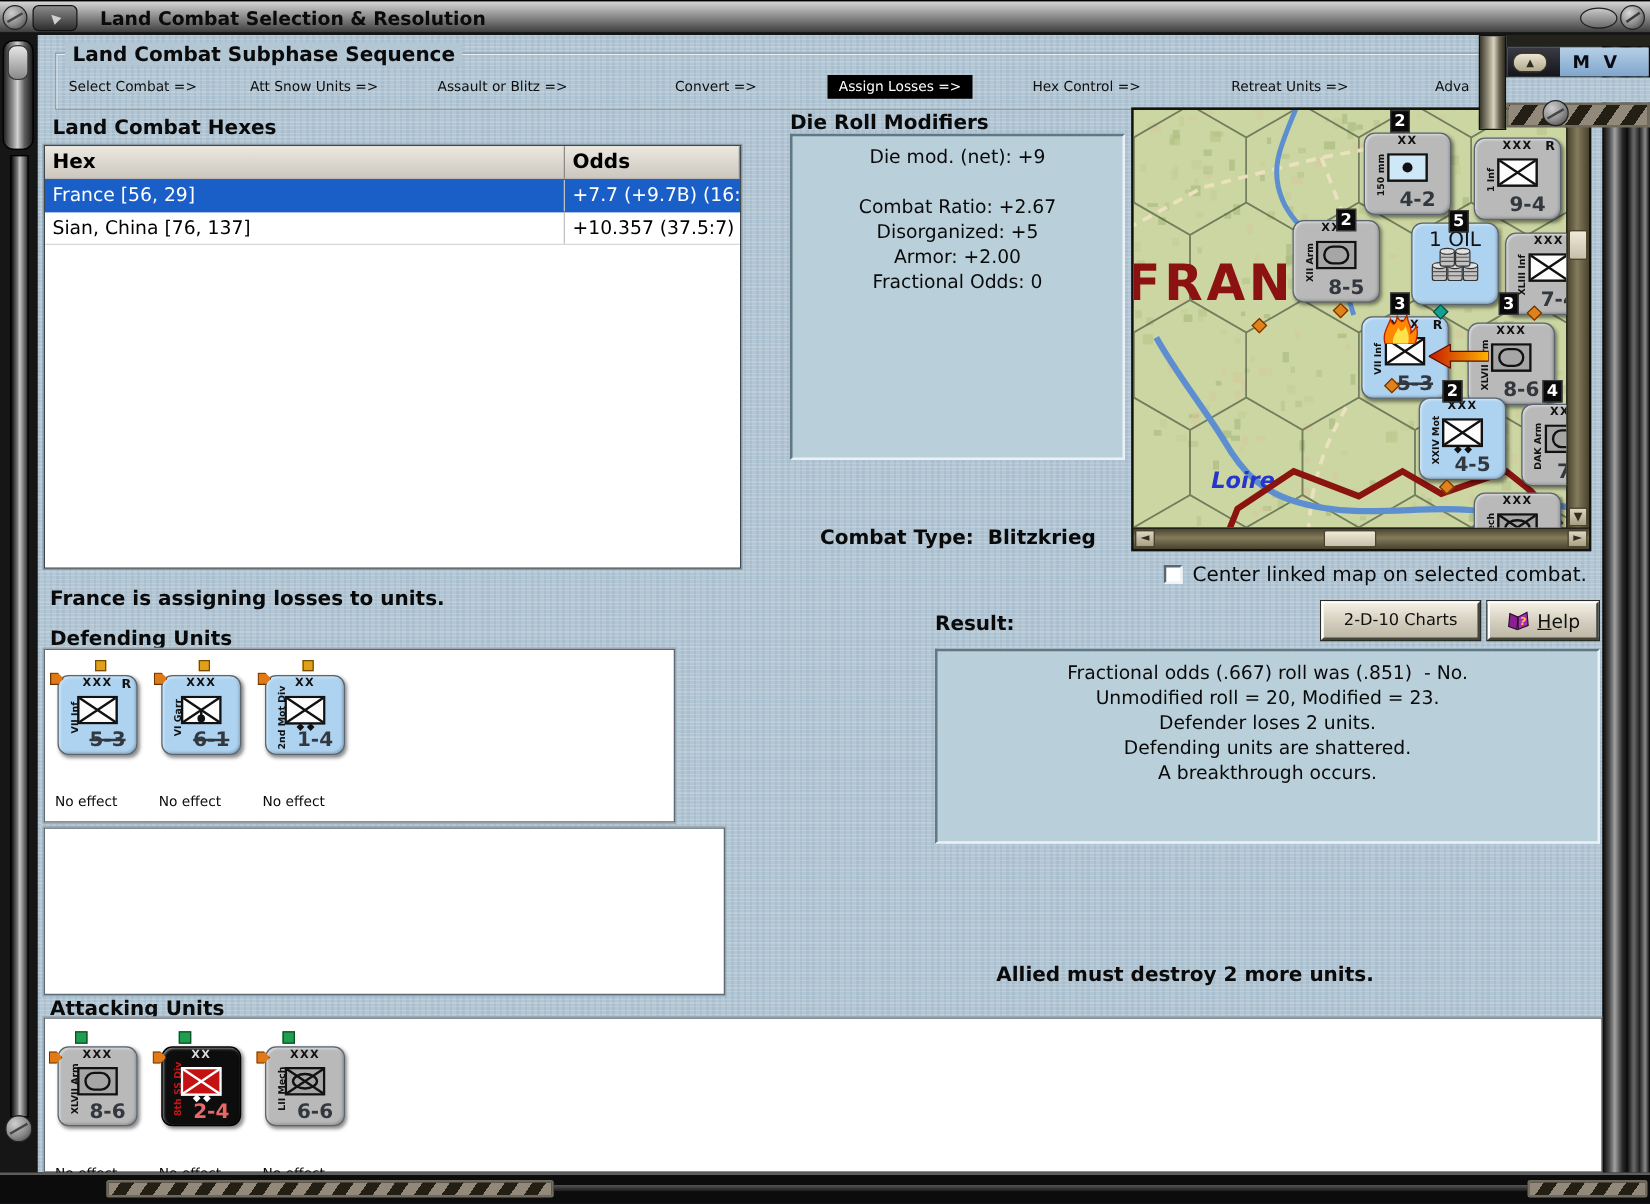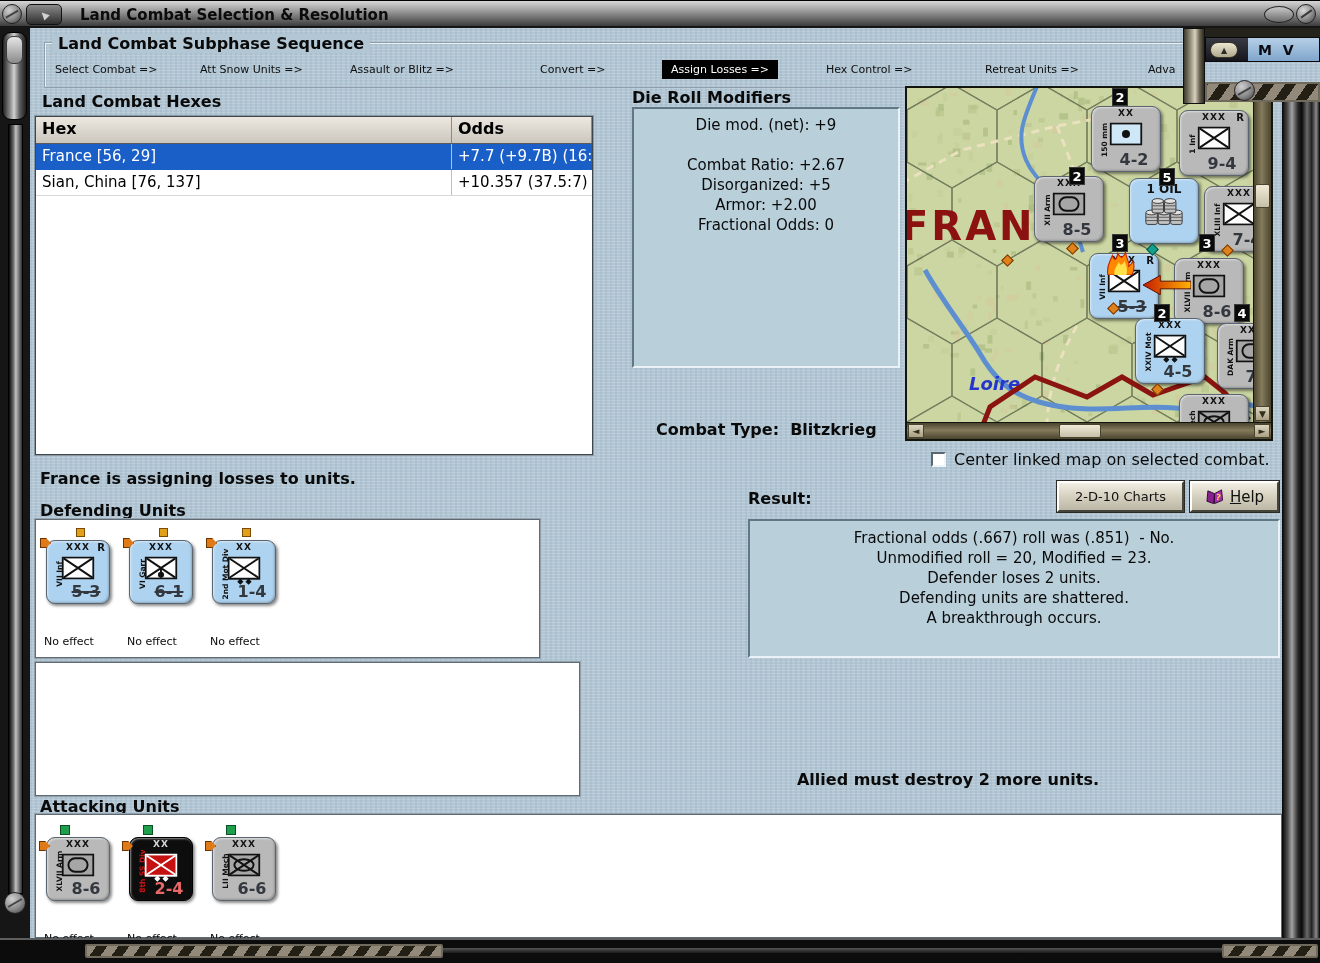--- a/index.html
+++ b/index.html
@@ -81,21 +81,21 @@
   .ht-header { display:flex; height:27px; background:linear-gradient(#ece8e0,#cbc7bf); border-bottom:1px solid #5a5a5a; }
   .ht-header div { font-size:16px; font-weight:bold; padding:2px 0 0 6px; border-right:1px solid #8a8a8a; }
   .ht-c1 { width:416px; } .ht-c2 { flex:1; }
   .ht-row { display:flex; height:26px; font-size:15px; border-bottom:1px solid #d8d8d8; background:#fff; color:#000; }
   .ht-row div { padding:3px 0 0 6px; overflow:hidden; white-space:nowrap; }
   .ht-row .ht-c1 { border-right:1px solid #c0c0c0; }
   .ht-row.sel { background:#1a5fc8; color:#fff; border-bottom:1px solid #1a5fc8; }
 
   .sunken { border-style:solid; border-width:2px; border-color:#5f7884 #eaf2f7 #eaf2f7 #5f7884; background:#b9cfda; }
   .mod-panel { position:absolute; left:632px; top:107px; width:268px; height:261px; padding:6px 9px; }
-  .result-panel { position:absolute; left:748px; top:519px; width:532px; height:139px; padding:7px 10px; }
+  .result-panel { position:absolute; left:748px; top:519px; width:532px; height:156px; padding:7px 10px; }
   .pline { font-size:15px; line-height:20px; color:#0a0a0a; white-space:pre;text-align:center; }
 
   .plain-box { position:absolute; background:#fff; border:1px solid #5f6b74; box-shadow:0 0 0 1px #95a2ab; }
 
   
   .map-wrap { position:absolute; left:905px; top:86px; width:368px; height:355px; background:#5a5444; border:2px solid #14140e; }
   .map-pane { position:absolute; left:0; top:0; width:346px; height:334px; overflow:hidden; background:#ccd6a2; }
   .hexbadge { position:absolute; width:16px; height:18px; background:#0a0a0a; color:#fff; font-weight:bold;
     font-size:13px; text-align:center; line-height:18px; border:1px solid #3a3a3a; z-index:4; }
   .mdia { position:absolute; width:9px; height:9px; transform:rotate(45deg); background:#e0821c; border:1px solid #6e3400; z-index:4; }
@@ -117,21 +117,21 @@
   .counter.mapc { width:70px; height:66px; }
   .csize { position:absolute; top:1px; left:0; right:0; text-align:center; font-size:9px; font-weight:bold; letter-spacing:1px; color:#111; }
   .cflag { position:absolute; top:1px; right:4px; font-size:10px; font-weight:bold; color:#111; }
   .vname { position:absolute; left:-16px; top:28px; width:58px; height:10px; text-align:center;
     transform:rotate(-90deg); font-size:7.5px; font-weight:bold; color:#111; white-space:nowrap; }
   .counter.black .vname { color:#cc1414; }
   .counter.black .csize { color:#d8d8d8; }
   .sym { position:absolute; left:50%; top:27px; transform:translate(-50%,-50%); width:33px; height:23px; }
   .sym.tall { width:33px; height:29px; top:30px; }
   .sym.oilsym { width:42px; height:29px; top:33px; }
-  .oiltop { position:absolute; top:3px; left:0; right:0; text-align:center; font-size:12px; font-weight:bold; color:#111; }
+  .oiltop { position:absolute; top:3px; left:0; right:0; text-align:center; font-size:16px; font-weight:normal; color:#111; }
   .cstr { position:absolute; bottom:2px; left:16px; right:0; text-align:center; font-size:16px; font-weight:bold; color:#33383f; }
   .counter.black .cstr { color:#e86868; }
   .cstr.struck { text-decoration:line-through; text-decoration-thickness:2px; }
   .flame { position:absolute; left:12px; top:-3px; width:36px; height:24px; z-index:3; }
   .atkarrow { position:absolute; width:48px; height:20px; z-index:6; }
 
   .ucell { position:absolute; top:0; width:78px; height:120px; }
   .ucell .counter { left:2px; }
   .ueffect { position:absolute; top:95px; left:0px; width:78px; font-size:11px; color:#0a0a0a; }
   .mk { position:absolute; z-index:5; }

